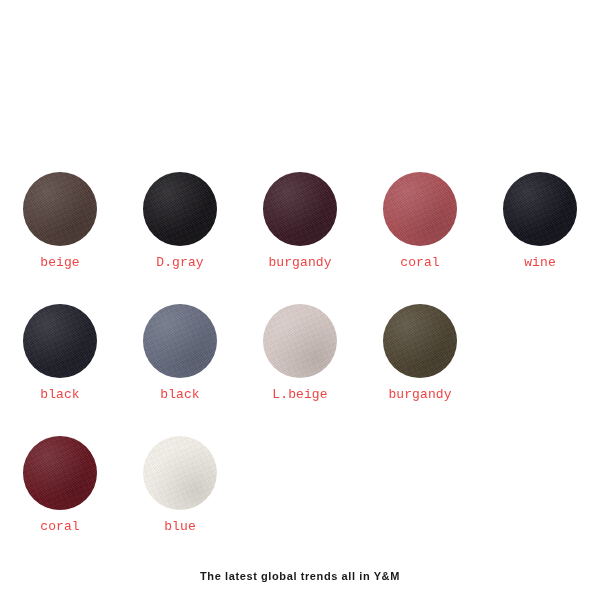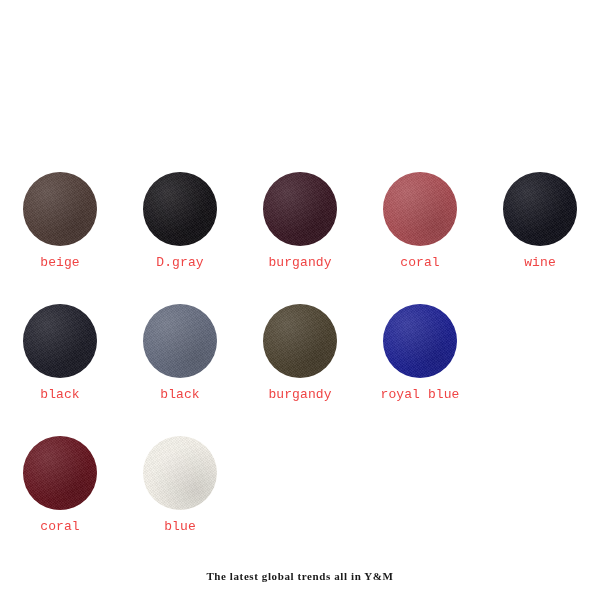--- a/index.html
+++ b/index.html
@@ -110,21 +110,21 @@
     white-space: nowrap;
   }
 
   
   .footer {
     position: absolute;
     left: 0;
     right: 0;
     top: 570px;
     text-align: center;
-    font-family: Liberation Serif, serif;
+    font-family: Liberation Sans, sans-serif;
     font-size: 11px;
     font-weight: 700;
     letter-spacing: 0.6px;
     color: #1a1a1a;
     white-space: nowrap;
   }
 </style>
 </head>
 <body>
 
@@ -172,29 +172,29 @@
           <div class="label">black</div>
         </div>
         <div class="cell">
           <div class="swatch-wrap">
             <div class="swatch" style="background-color: rgb(100, 107, 126);"></div>
           </div>
           <div class="label">black</div>
         </div>
         <div class="cell">
           <div class="swatch-wrap">
+            <div class="swatch" style="background-color: rgb(216, 202, 198);"></div>
+          </div>
+          <div class="label">L.beige</div>
+        </div>
+        <div class="cell">
+          <div class="swatch-wrap">
             <div class="swatch" style="background-color: rgb(76, 66, 47);"></div>
           </div>
           <div class="label">burgandy</div>
-        </div>
-        <div class="cell">
-          <div class="swatch-wrap">
-            <div class="swatch" style="background-color: rgb(28, 32, 148);"></div>
-          </div>
-          <div class="label">royal blue</div>
         </div>
       </div>
       <div class="row">
         <div class="cell">
           <div class="swatch-wrap">
             <div class="swatch" style="background-color: rgb(101, 19, 29);"></div>
           </div>
           <div class="label">coral</div>
         </div>
         <div class="cell">

